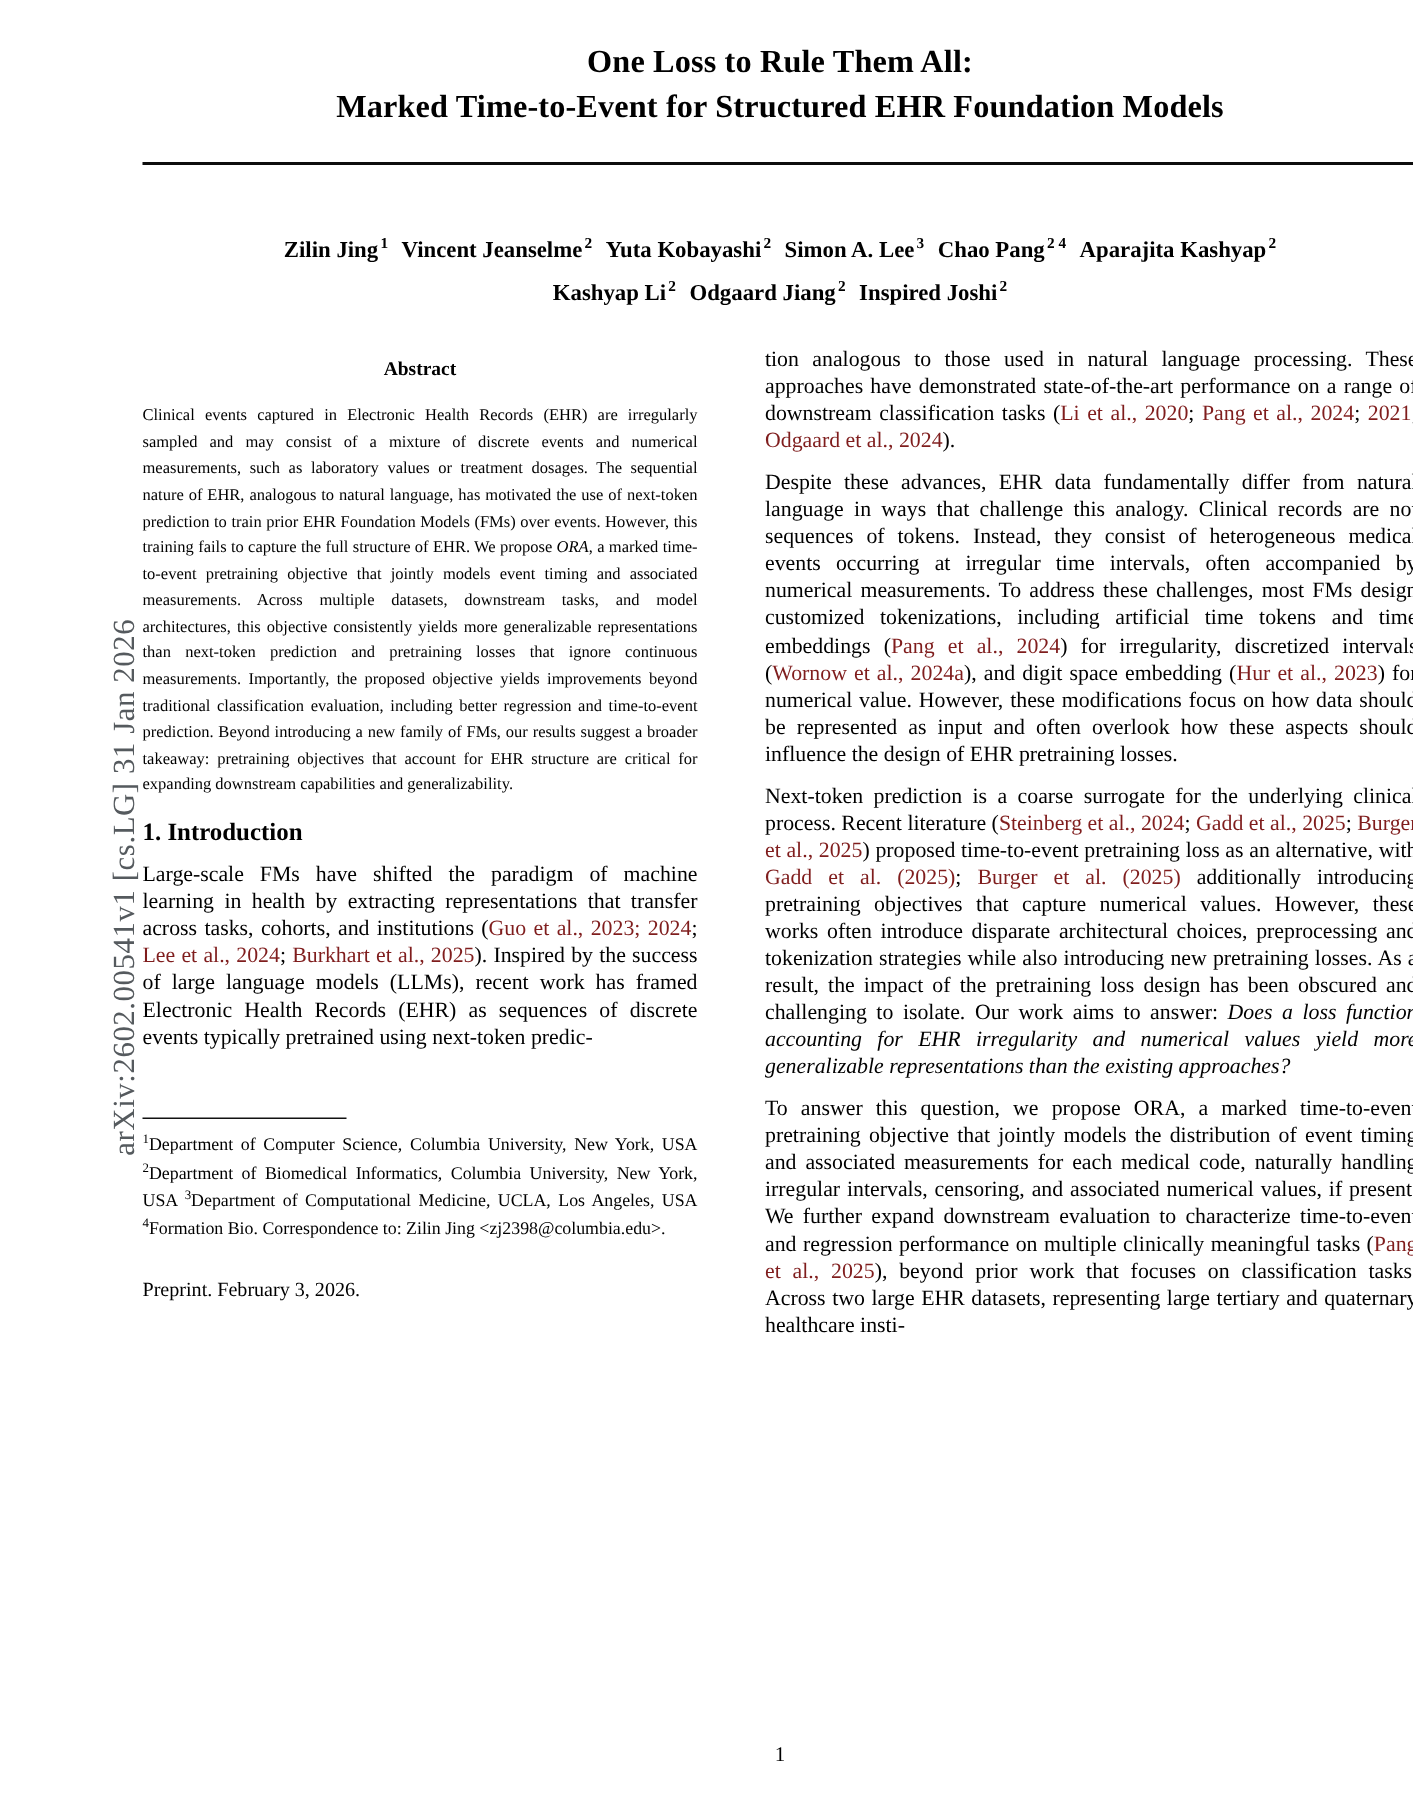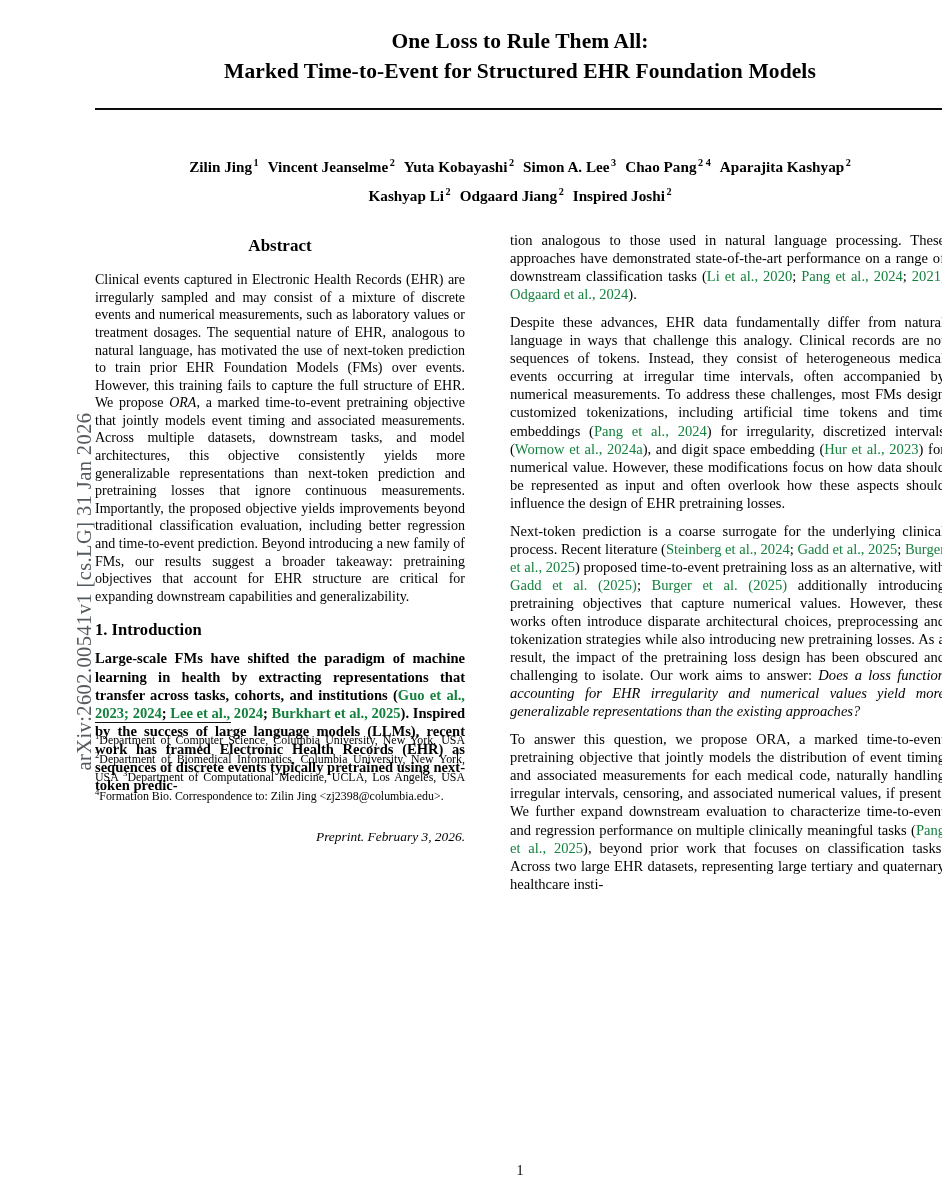--- a/index.html
+++ b/index.html
@@ -89,78 +89,77 @@
     font-size: 14.55px;
     line-height: 18.1px;
     text-align: justify;
     text-justify: inter-word;
     hyphens: manual;
   }
   #col-left { margin-right: 45px; position: relative; }
   #col-right { width: 435px; }
 
   h2.abstract-heading {
-    font-size: 17px;
+    font-size: 13px;
     font-weight: bold;
     text-align: center;
     margin: 4px 0 12px 0;
     line-height: 22px;
   }
   .abstract-body {
-    font-size: 14px;
+    font-size: 11px;
     line-height: 17.6px;
     text-align: justify;
   }
   .abstract-body i { font-style: italic; }
 
   h2.section-heading {
     font-size: 16.6px;
     font-weight: bold;
     margin: 0 0 9px 0;
     line-height: 21px;
     text-align: left;
   }
   #intro-block { }
 
   p.body-par {
     margin: 0 0 9.5px 0;
     text-align: justify;
   }
-  p.body-par.tight { margin-bottom: 0; font-weight: bold; }
-  .cite { color: #15803d; }
+  p.body-par.tight { margin-bottom: 0; }
+  .cite { color: #7f1d1d; }
   .qitalic { font-style: italic; }
 
   
   #footnote-area {
     position: absolute;
     left: 0;
-    bottom: 56px;
+    bottom: 33px;
     width: 370px;
   }
   #footnote-rule {
     border: 0;
     border-top: 1.4px solid #111;
     width: 136px;
     margin: 0 0 6px 0;
   }
   .footnote-text {
     font-size: 11.9px;
     line-height: 14.6px;
     text-align: justify;
     margin: 0;
   }
   .footnote-text sup {
     font-size: 8.6px;
     vertical-align: super;
   }
   #preprint-line {
     font-size: 13.4px;
-    font-style: italic;
     margin-top: 25px;
-    text-align: right;
+    text-align: left;
   }
 
   
   #page-number {
     position: absolute;
     left: 0;
     top: 1163px;
     width: 850px;
     text-align: center;
     font-size: 14px;

